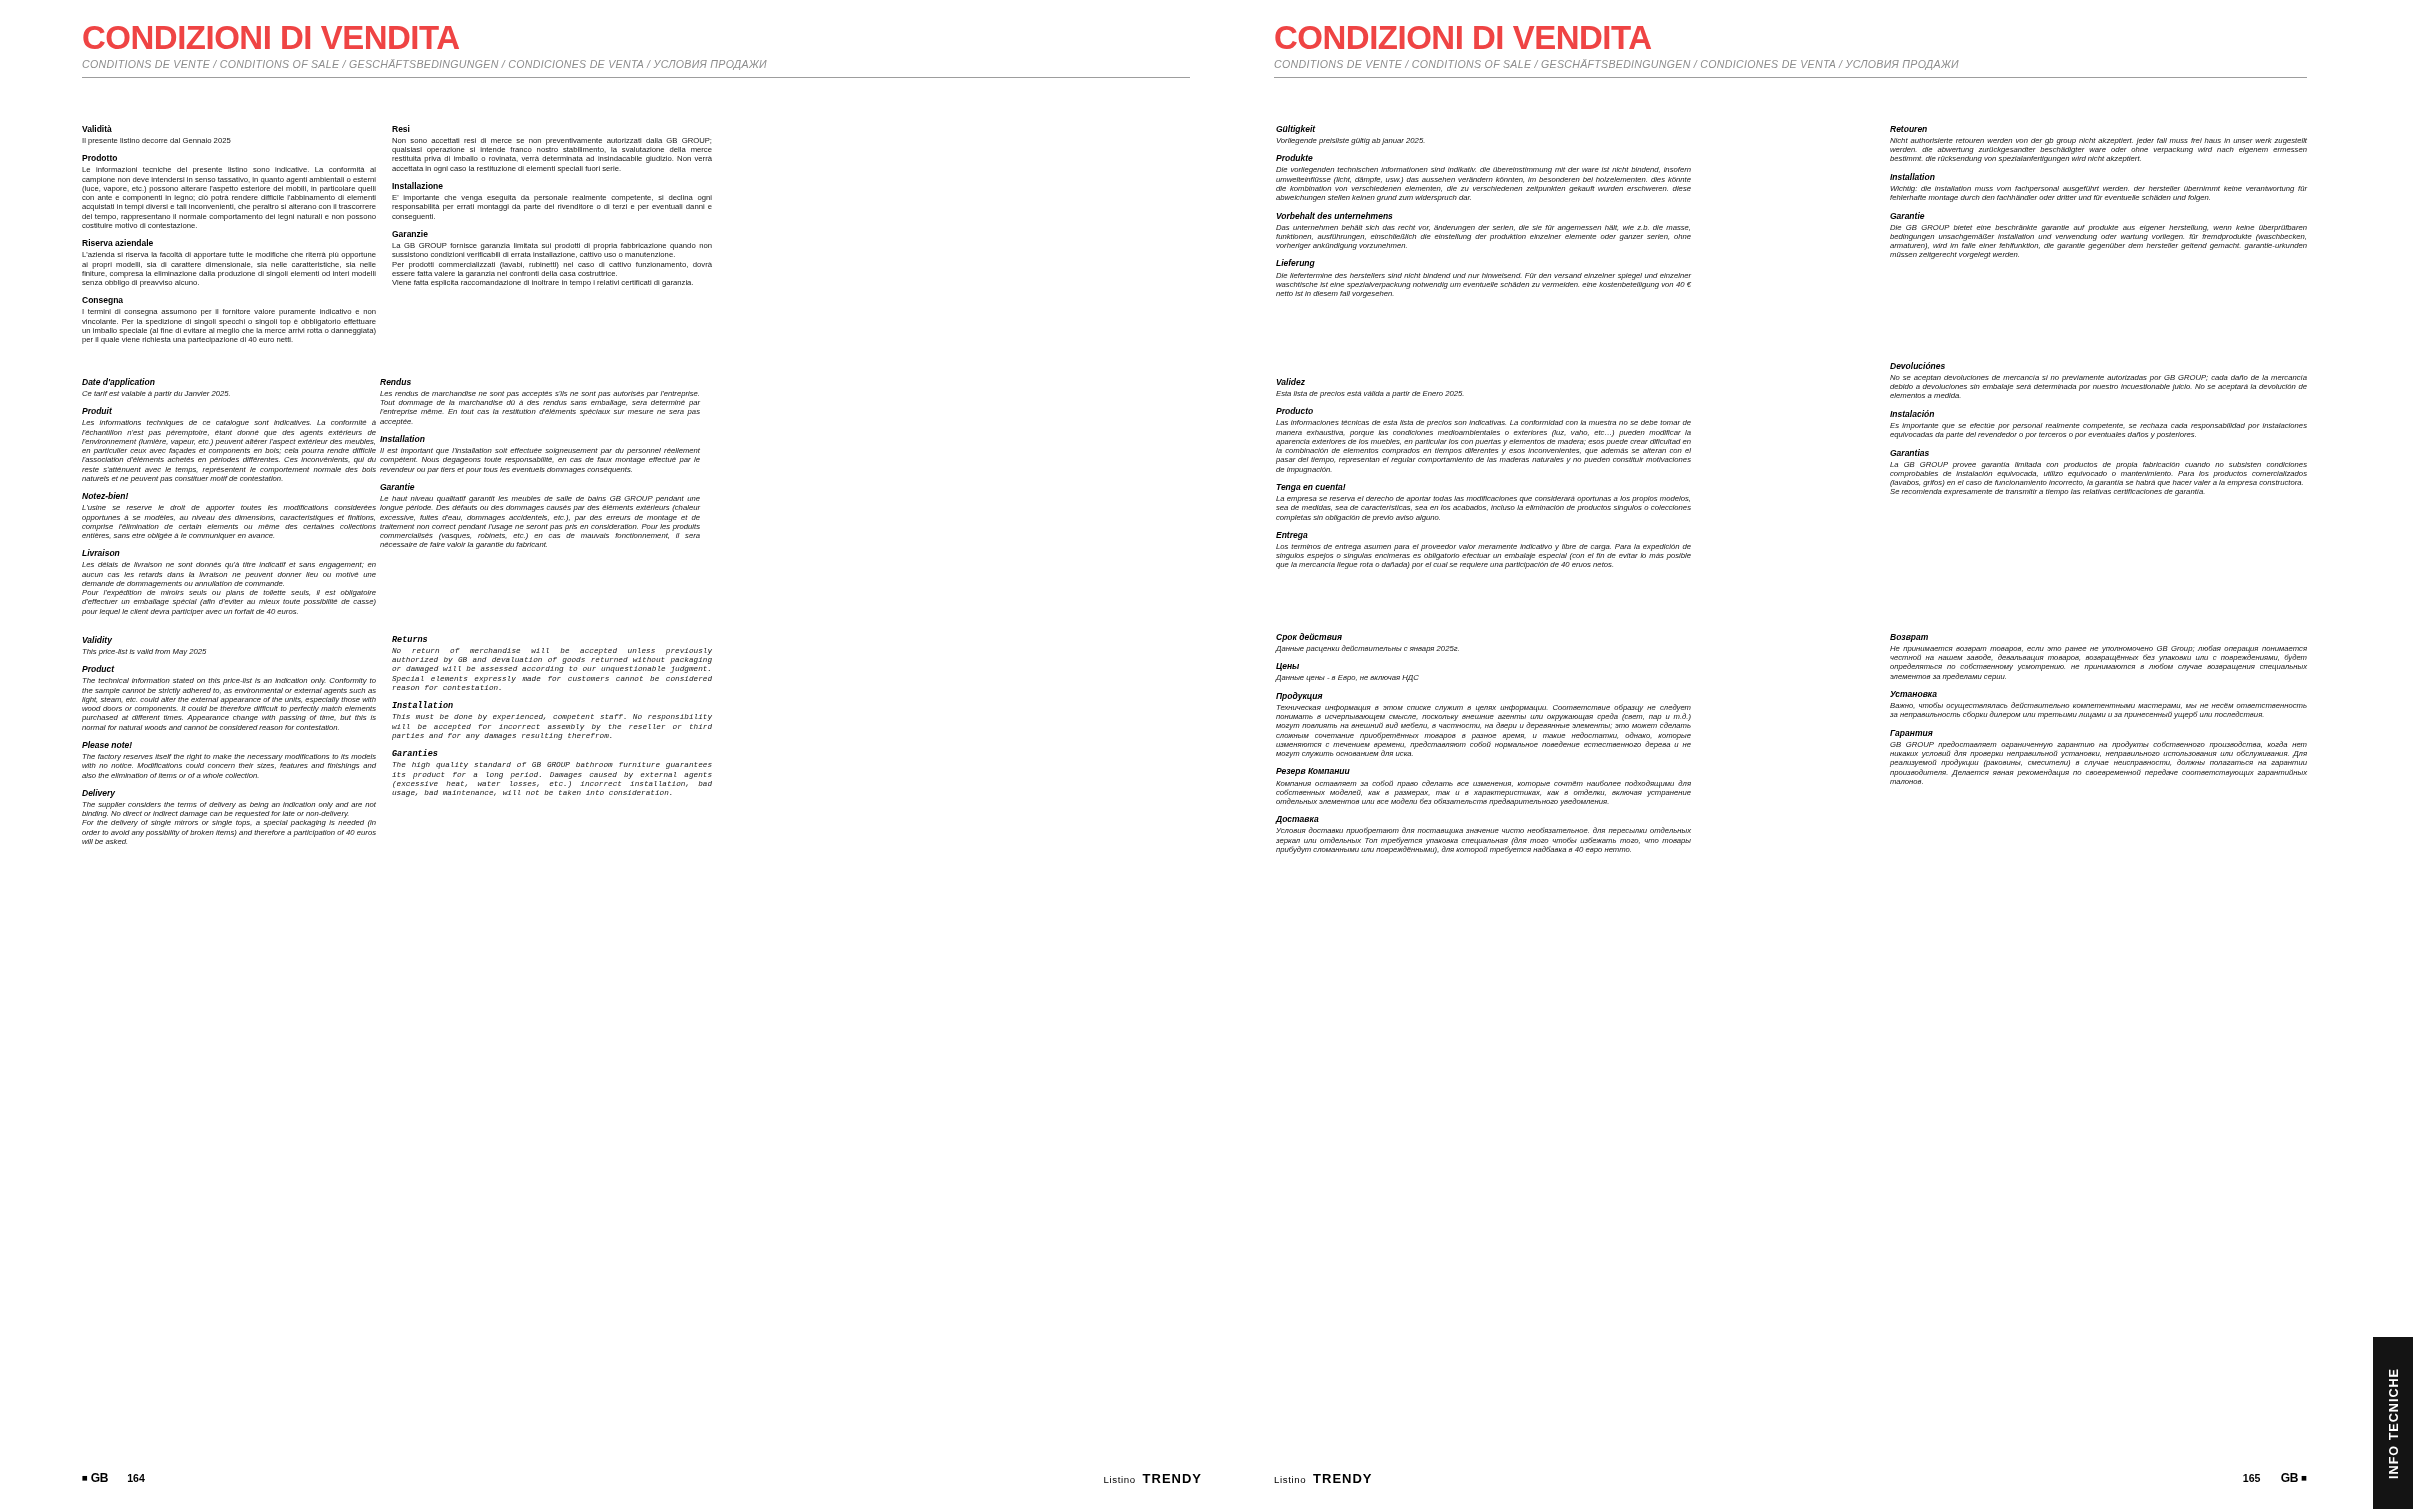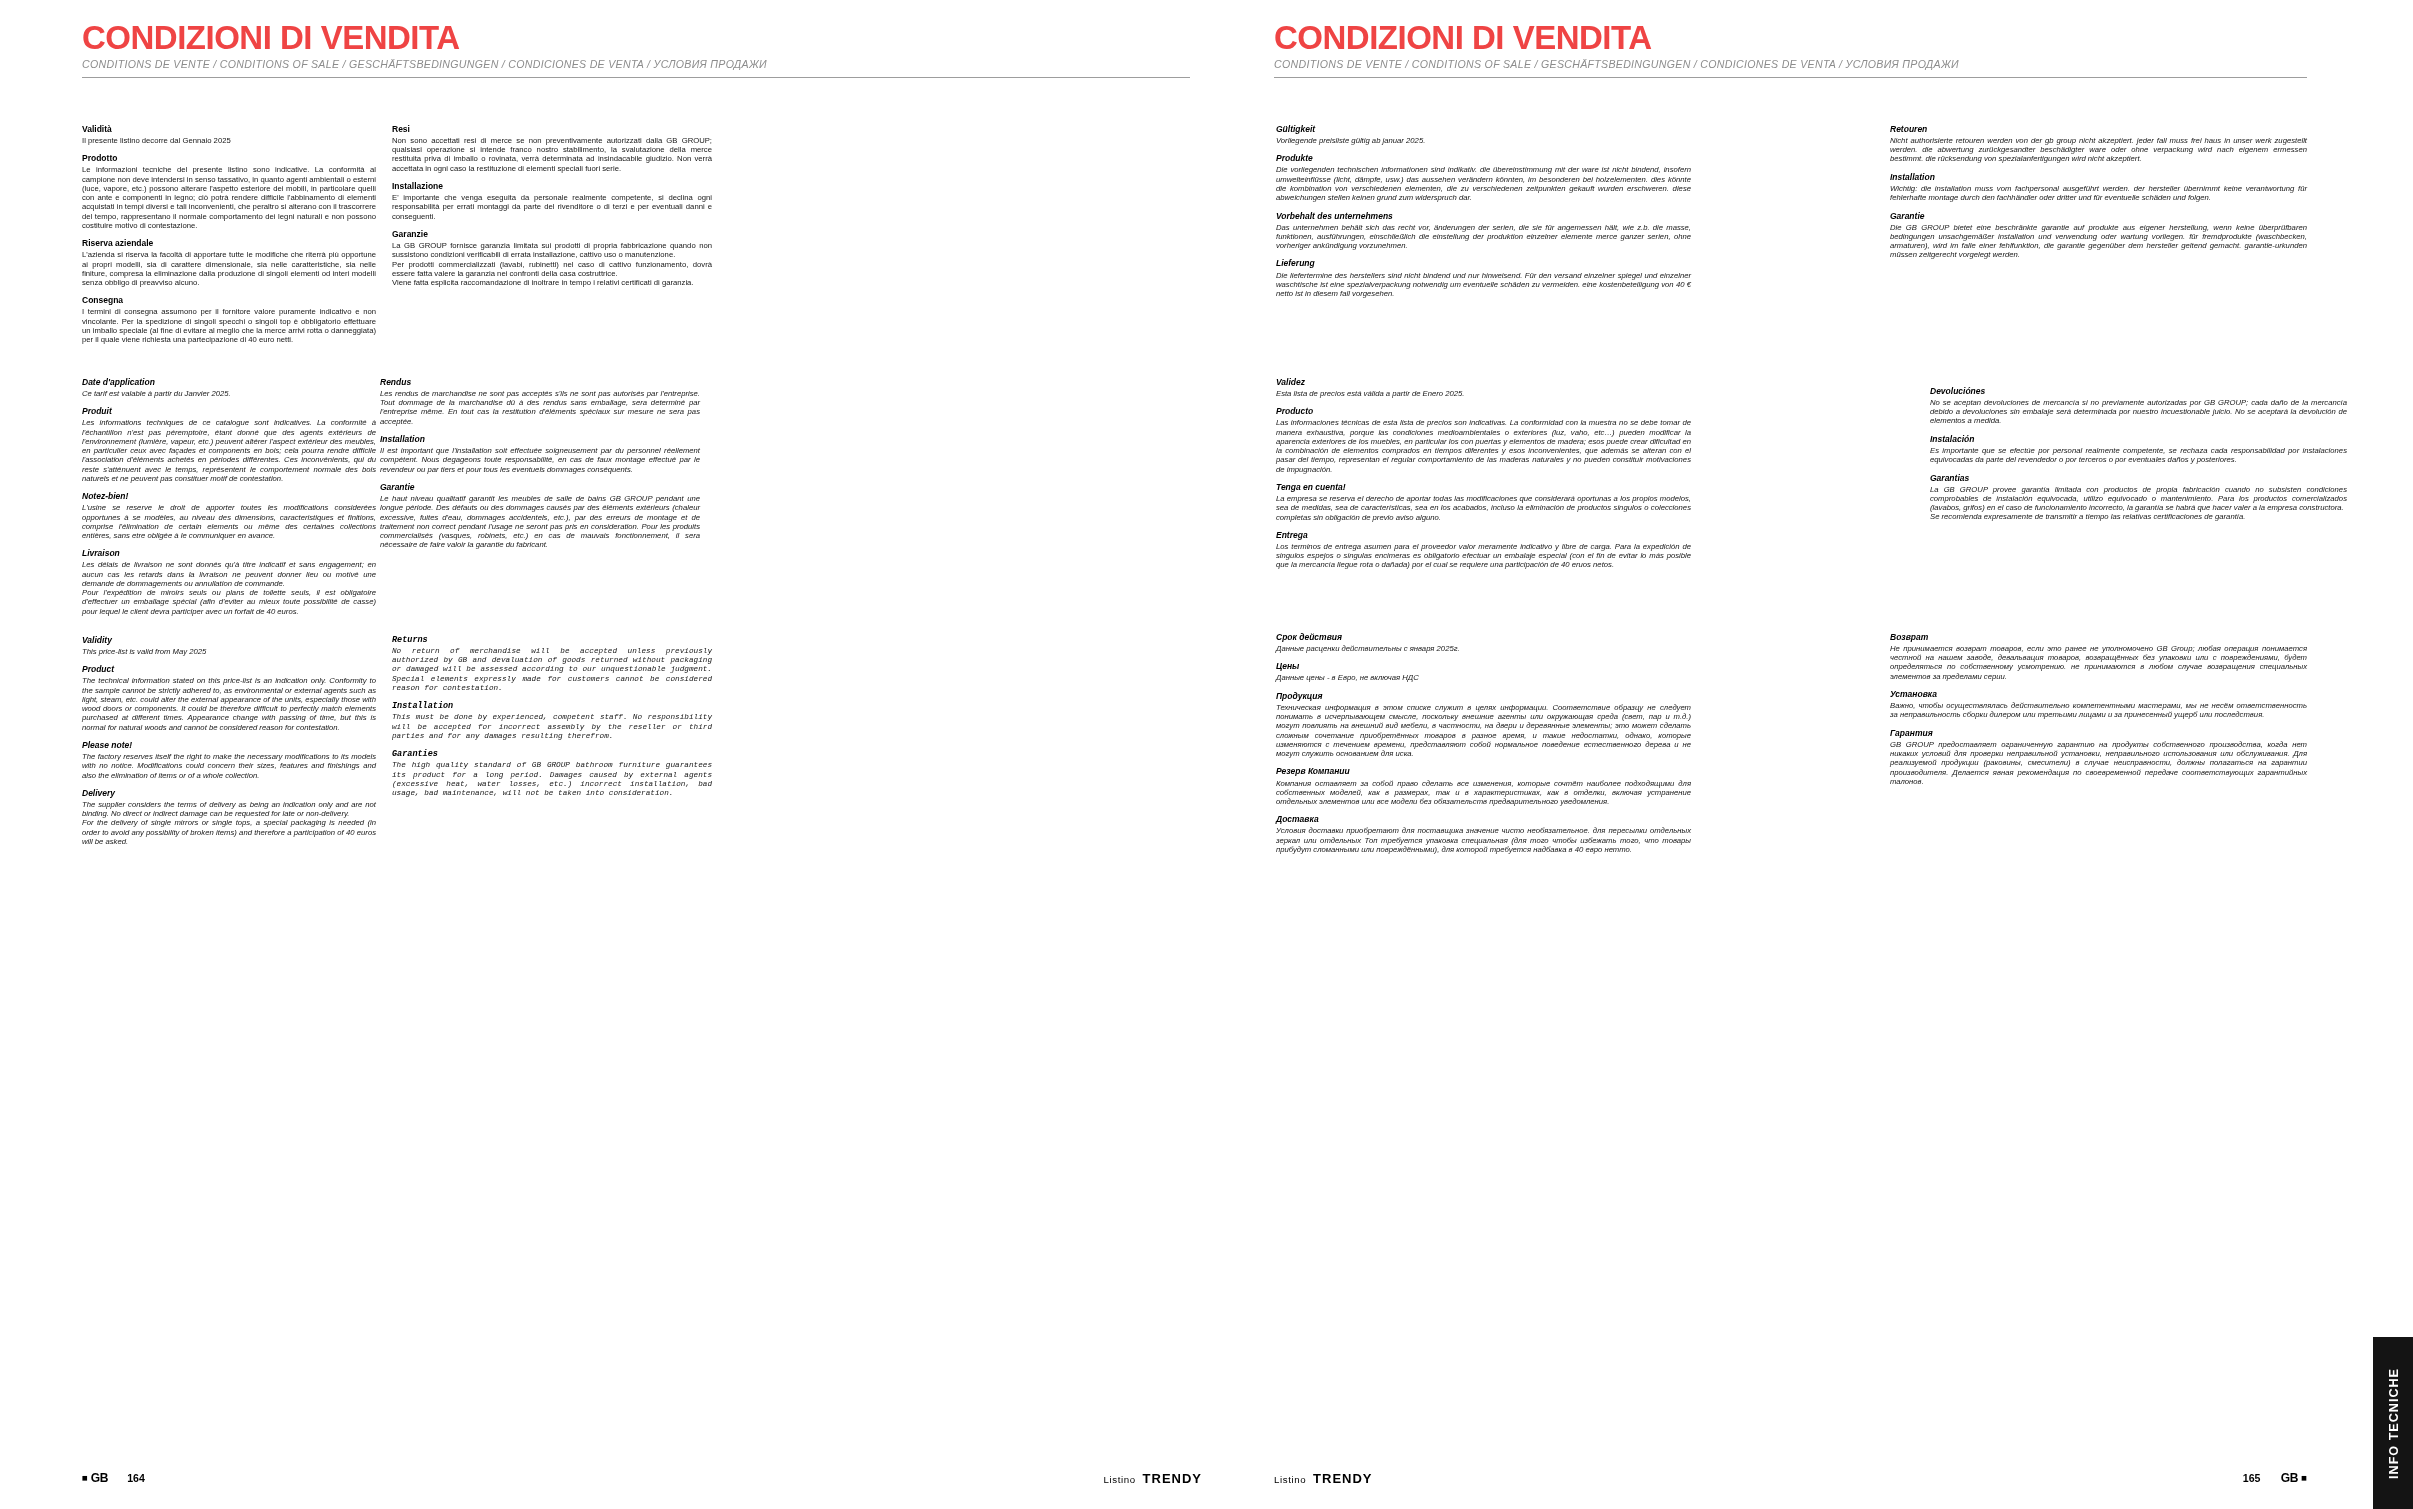--- a/index.html
+++ b/index.html
@@ -26,21 +26,21 @@
   #col-it1 { left:82px;  top:124px; width:294px; }
   #col-it2 { left:392px; top:124px; width:320px; }
   #col-fr1 { left:82px;  top:377px; width:294px; }
   #col-fr2 { left:380px; top:377px; width:320px; }
   #col-en1 { left:82px;  top:635px; width:294px; }
   #col-en2 { left:392px; top:635px; width:320px;font-family:Liberation Mono, monospace; }
 
   #col-de1 { left:1276px; top:124px; width:415px; }
   #col-de2 { left:1890px; top:124px; width:417px; }
   #col-es1 { left:1276px; top:377px; width:415px; }
-  #col-es2 { left:1890px; top:386px; width:417px;margin-left:40px; }
+  #col-es2 { left:1890px; top:361px; width:417px; }
   #col-ru1 { left:1276px; top:632px; width:415px; }
   #col-ru2 { left:1890px; top:632px; width:417px; }
 
   
   .footer-item { position:absolute; top:1471px; font-size:10.6px; color:#000; white-space:nowrap; }
   #footer-left-brand { left:82px; }
   #footer-left-listino { left:1014px; width:188px; text-align:right; }
   #footer-right-listino { left:1274px; }
   #footer-right-brand { left:2124px; width:183px; text-align:right; }
   .sq { font-size:9.7px; position:relative; top:-1px; }
@@ -178,21 +178,21 @@
       <div class="blk">
         <h4>Gültigkeit</h4>
         <p>Vorliegende preisliste gültig ab januar 2025.</p>
       </div>
       <div class="blk">
         <h4>Produkte</h4>
         <p>Die vorliegenden technischen informationen sind indikativ. die übereinstimmung mit der ware ist nicht bindend, insofern umwelteinflüsse (licht, dämpfe, usw.) das aussehen verändern könnten, im besonderen bei holzelementen. dies könnte die kombination von verschiedenen elementen, die zu verschiedenen zeitpunkten gekauft wurden erschweren. diese abweichungen stellen keinen grund zum widerspruch dar.</p>
       </div>
       <div class="blk">
         <h4>Vorbehalt des unternehmens</h4>
-        <p>Das unternehmen behält sich das recht vor, änderungen der serien, die sie für angemessen hält, wie z.b. die masse, funktionen, ausführungen, einschließlich die einstellung der produktion einzelner elemente merce ganzer serien, ohne vorheriger ankündigung vorzunehmen.</p>
+        <p>Das unternehmen behält sich das recht vor, änderungen der serien, die sie für angemessen hält, wie z.b. die masse, funktionen, ausführungen, einschließlich die einstellung der produktion einzelner elemente oder ganzer serien, ohne vorheriger ankündigung vorzunehmen.</p>
       </div>
       <div class="blk">
         <h4>Lieferung</h4>
         <p>Die liefertermine des herstellers sind nicht bindend und nur hinweisend. Für den versand einzelner spiegel und einzelner waschtische ist eine spezialverpackung notwendig um eventuelle schäden zu vermeiden. eine kostenbeteiligung von 40 € netto ist in diesem fall vorgesehen.</p>
       </div>
     </div>
   <div class="col ital" id="col-de2">
       <div class="blk">
         <h4>Retouren</h4>
         <p>Nicht authorisierte retouren werden von der gb group nicht akzeptiert. jeder fall muss frei haus in unser werk zugestellt werden. die abwertung zurückgesandter beschädigter ware oder ohne verpackung wird nach eigenem ermessen bestimmt. die rücksendung von spezialanfertigungen wird nicht akzeptiert.</p>

